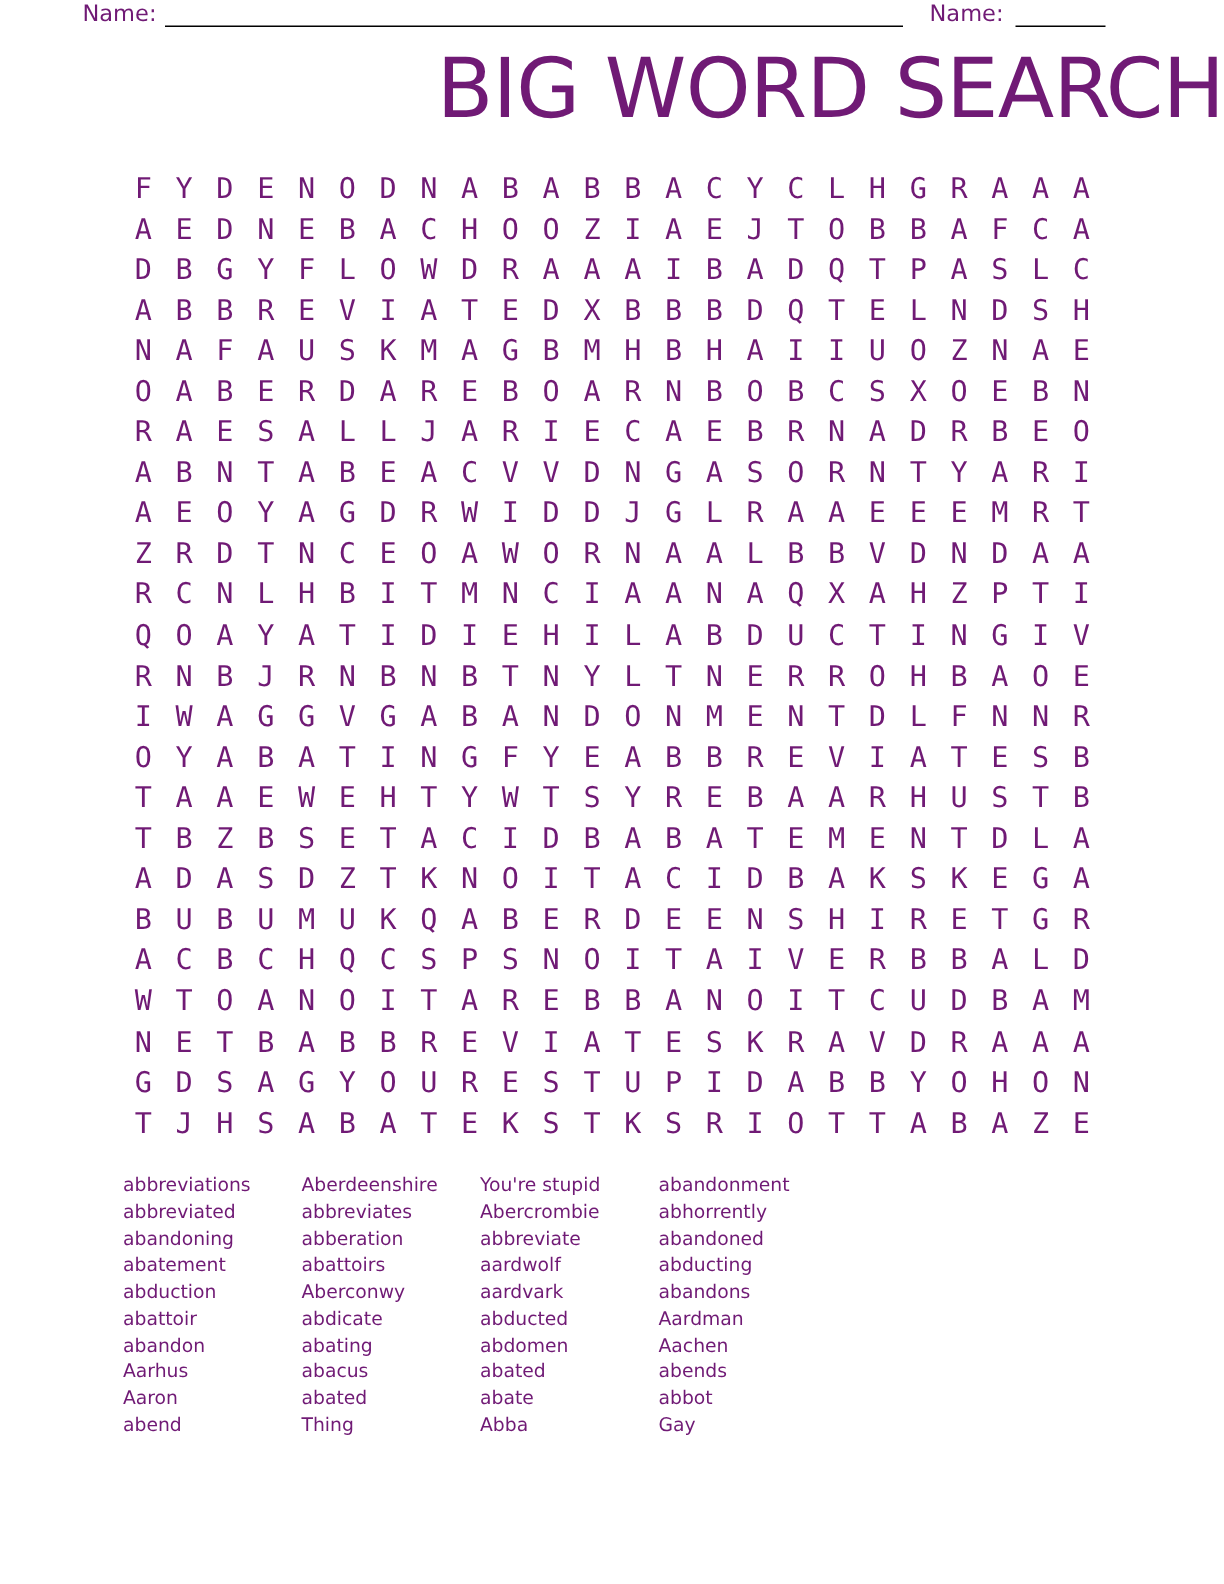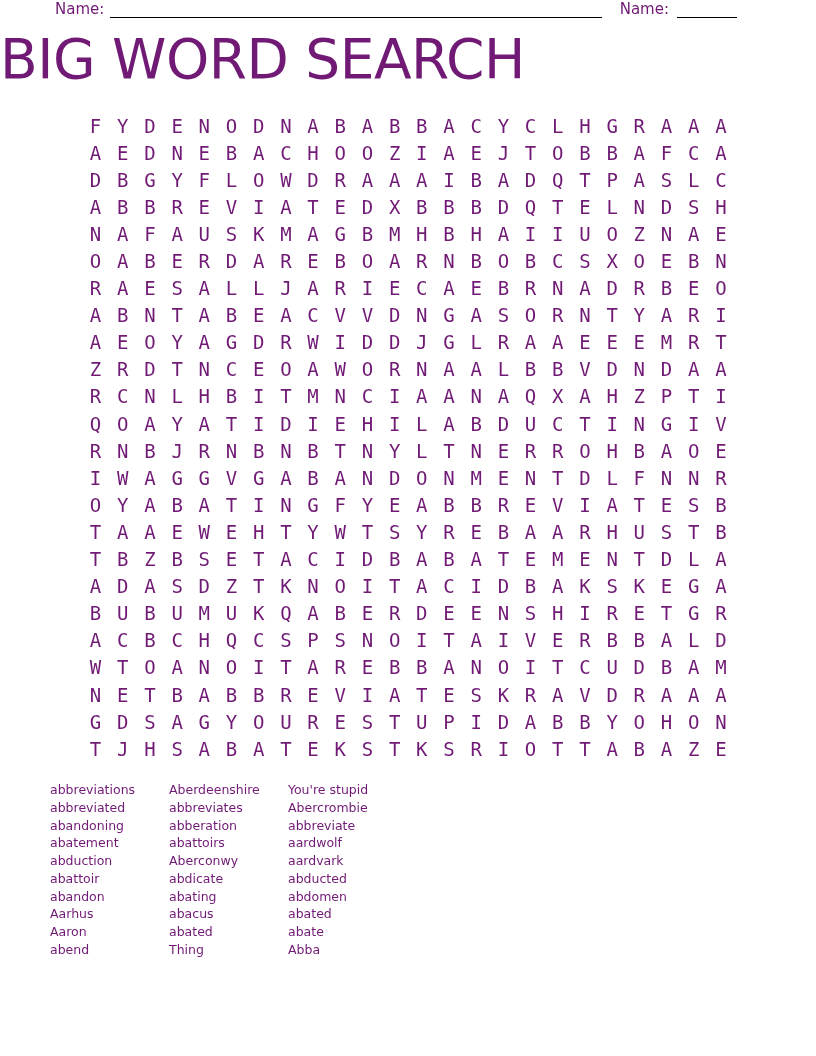--- a/index.html
+++ b/index.html
@@ -21,21 +21,21 @@
     flex:1;height:16px;margin-left:6px;margin-right:18px;
     border-bottom:1.5px solid #000;
   }
   .date-line{
     width:60px;height:16px;margin-left:8px;
     border-bottom:1.5px solid #000;
   }
   
   .title{
     position:absolute;top:32px;left:0;right:0;
-    text-align:left;
+    text-align:right;
     font-size:55px;line-height:1;
     letter-spacing:-0.5px;
     font-weight:400;
     white-space:nowrap;
   }
   
   .grid{
     position:absolute;left:82px;top:112px;
     display:grid;
     grid-template-columns:repeat(24,27.2px);
@@ -46,21 +46,21 @@
   .cell{
     display:flex;align-items:center;justify-content:center;
   }
   
   .wordlist{
     position:absolute;left:50px;top:781px;
     display:flex;
     font-size:12.5px;line-height:17.75px;
   }
   .wcol{width:119px;}
-  .witem{white-space:nowrap;}
+  .witem{white-space:nowrap;margin-left:32px;}
 </style>
 </head>
 <body>
 
 <div class="page">
 
   <div class="header">
     <span class="hlabel">Name:</span>
     <span class="name-line"></span>
     <span class="hlabel">Name:</span>
@@ -678,15 +678,27 @@
         <div class="witem">Abercrombie</div>
         <div class="witem">abbreviate</div>
         <div class="witem">aardwolf</div>
         <div class="witem">aardvark</div>
         <div class="witem">abducted</div>
         <div class="witem">abdomen</div>
         <div class="witem">abated</div>
         <div class="witem">abate</div>
         <div class="witem">Abba</div>
       </div>
+      <div class="wcol">
+        <div class="witem">abandonment</div>
+        <div class="witem">abhorrently</div>
+        <div class="witem">abandoned</div>
+        <div class="witem">abducting</div>
+        <div class="witem">abandons</div>
+        <div class="witem">Aardman</div>
+        <div class="witem">Aachen</div>
+        <div class="witem">abends</div>
+        <div class="witem">abbot</div>
+        <div class="witem">Gay</div>
+      </div>
     </div>
 
 </div>
 
 </body></html>

